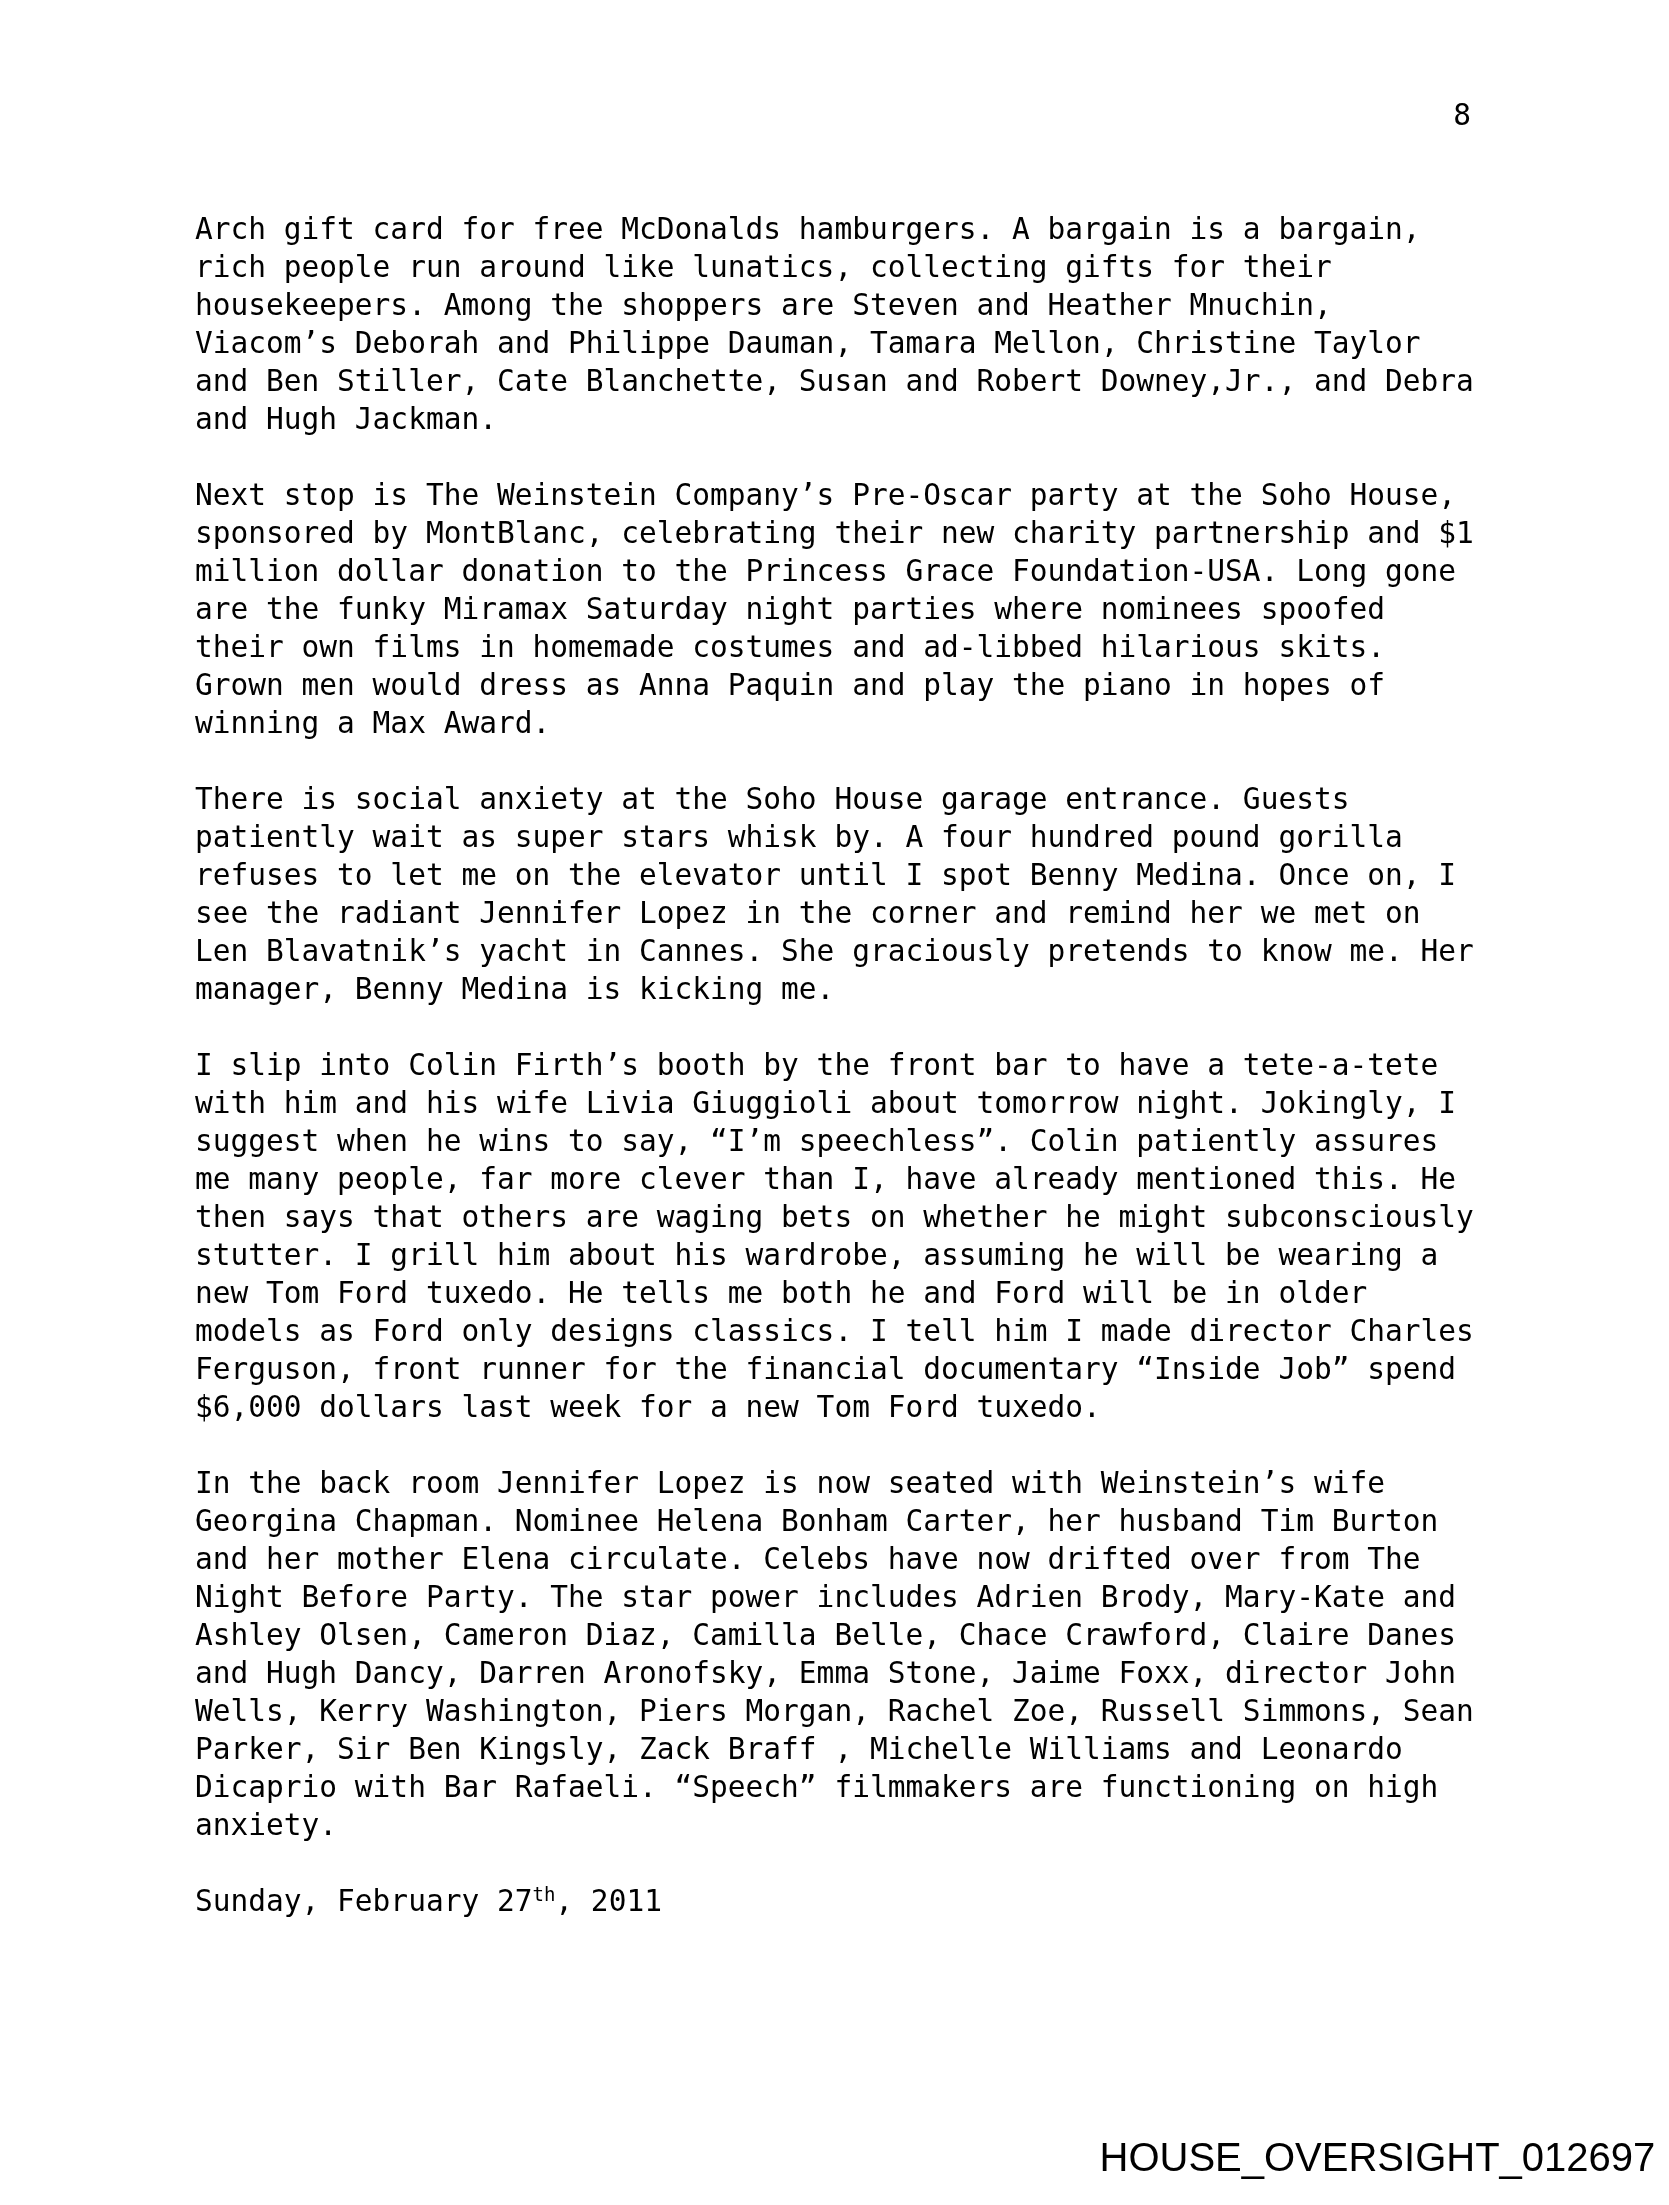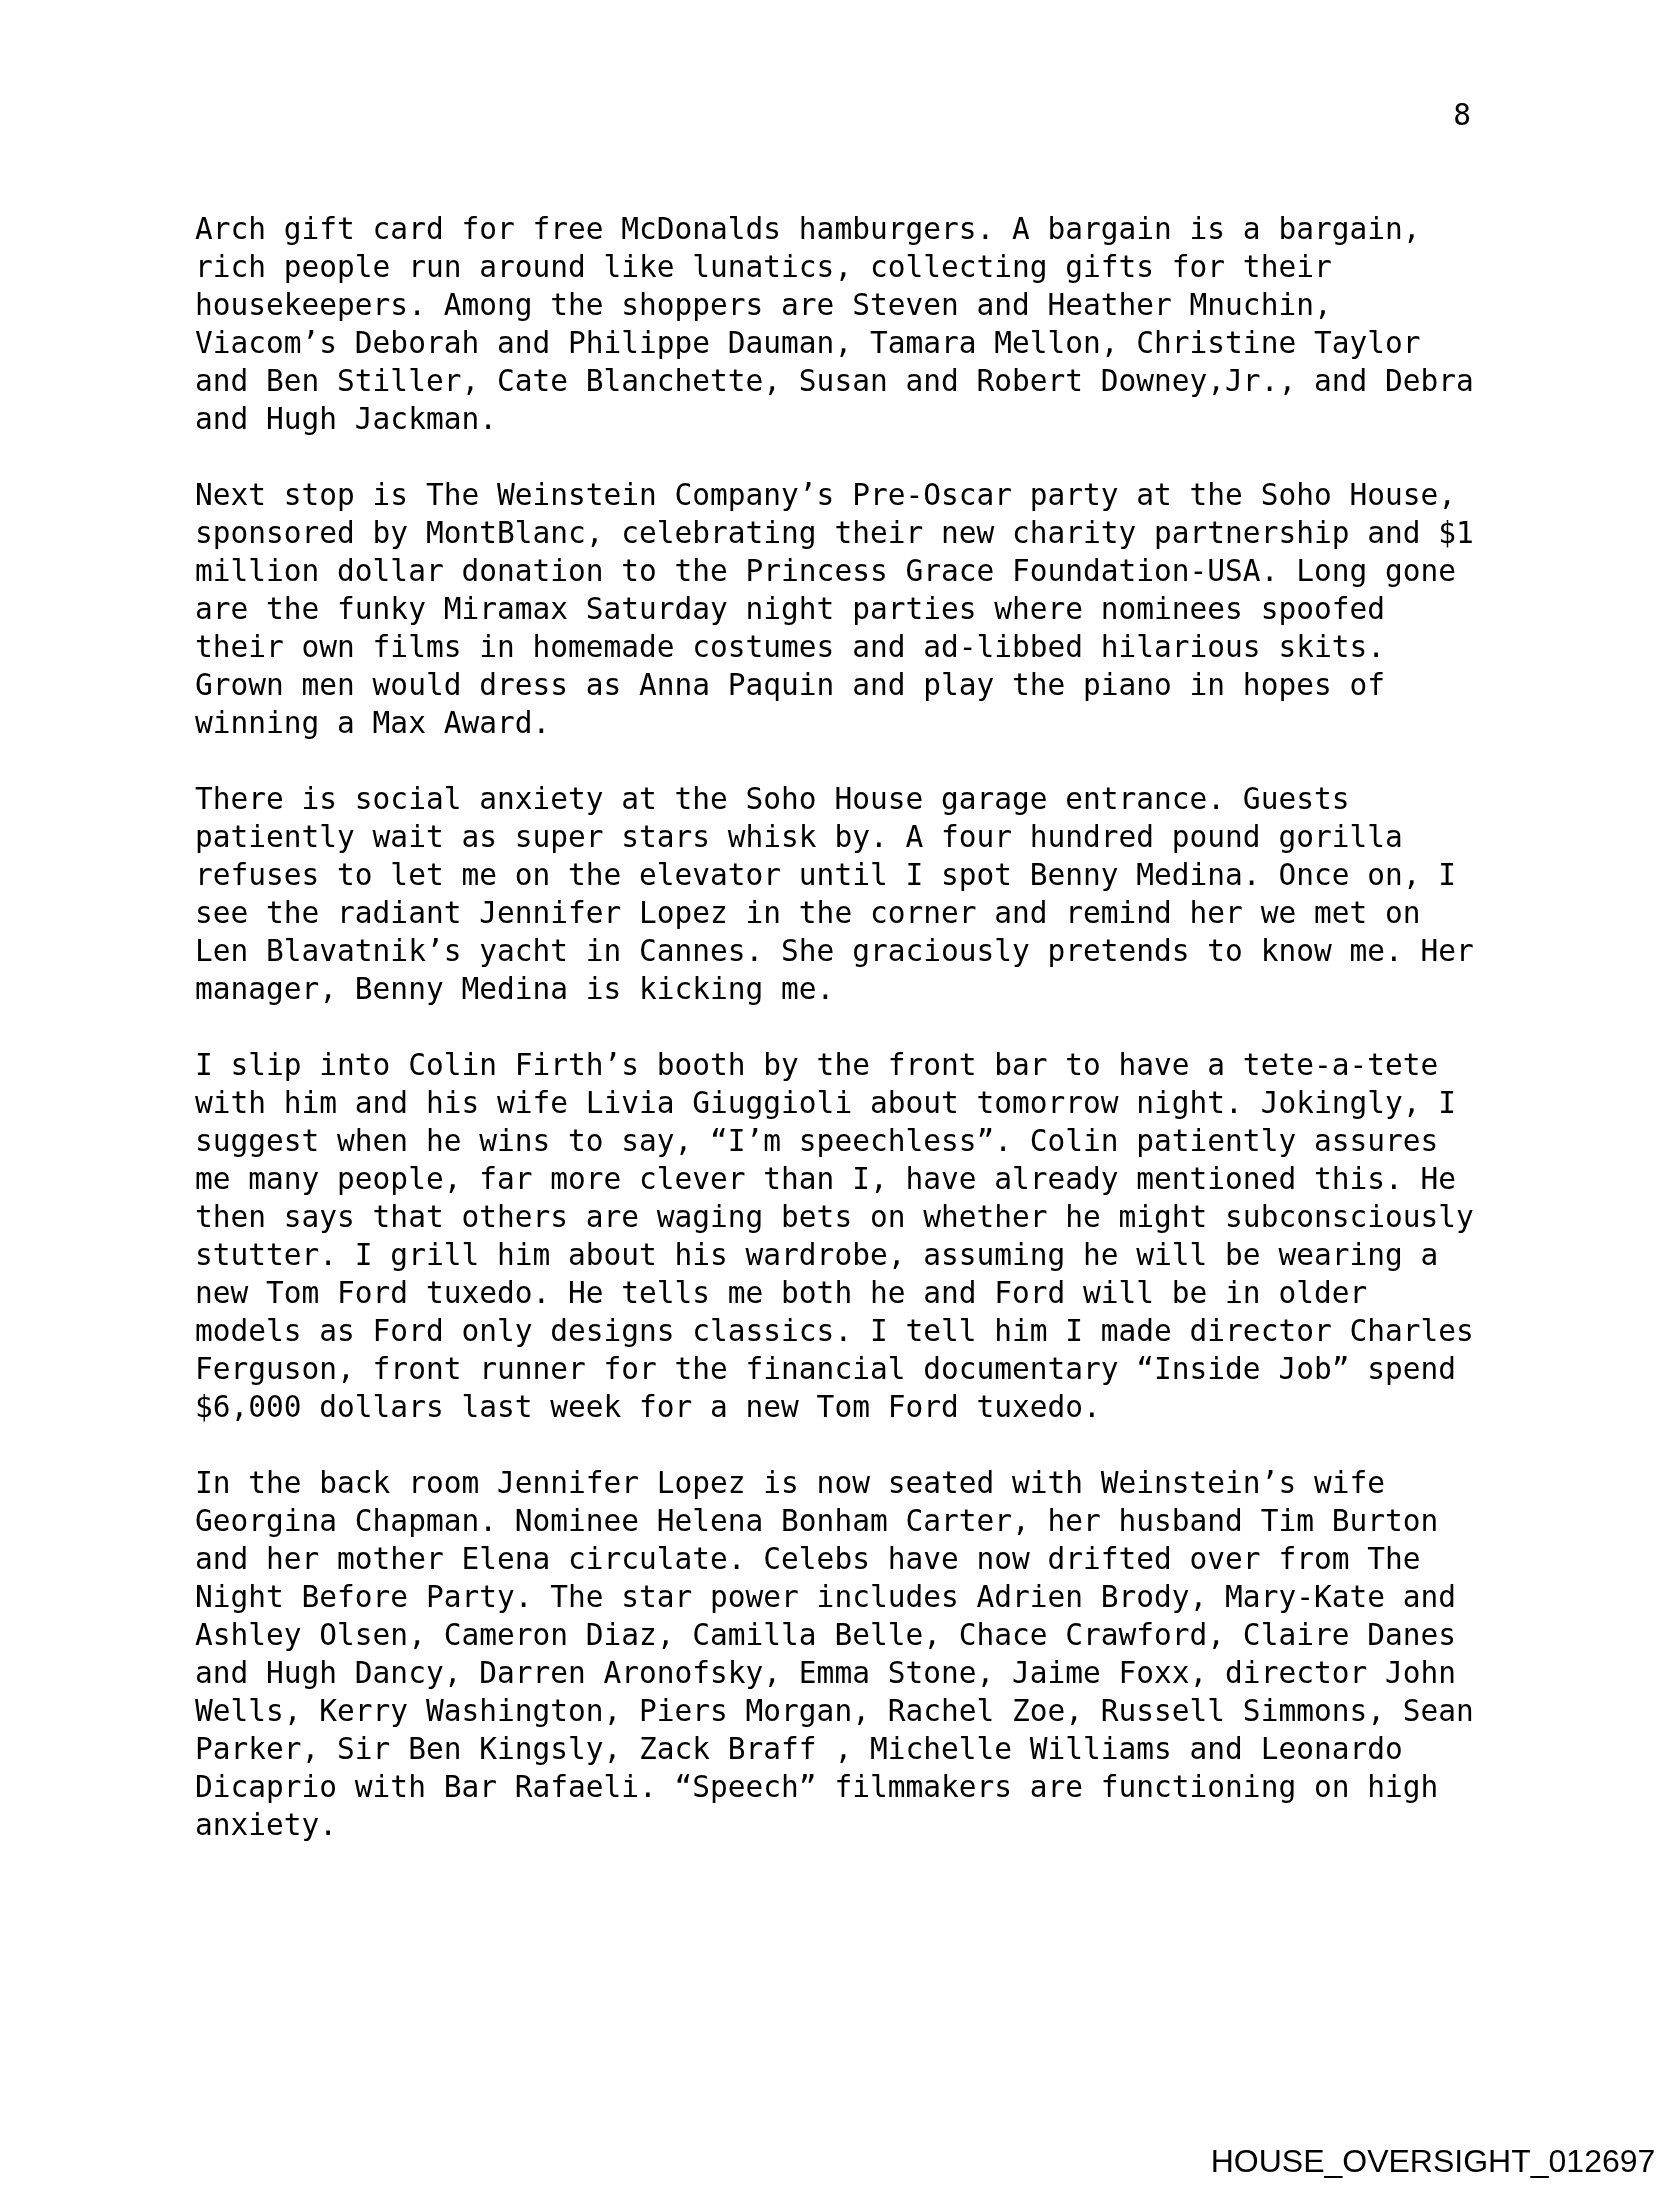--- a/index.html
+++ b/index.html
@@ -47,21 +47,21 @@
     line-height: 0;
     vertical-align: baseline;
     position: relative;
     top: -9.8px;
   }
   .bates-footer {
     position: absolute;
     right: 13.7px;
     bottom: 28px;
     font-family: "Liberation Sans", sans-serif;
-    font-size: 32px;
+    font-size: 40px;
     line-height: 1;
     letter-spacing: 0;
   }
 </style>
 </head>
 <body>
 
 <div class="page">
 
   <div class="page-number">8</div>
@@ -99,18 +99,19 @@
     <p>In the back room Jennifer Lopez is now seated with Weinstein’s wife
 Georgina Chapman. Nominee Helena Bonham Carter, her husband Tim Burton
 and her mother Elena circulate. Celebs have now drifted over from The
 Night Before Party. The star power includes Adrien Brody, Mary-Kate and
 Ashley Olsen, Cameron Diaz, Camilla Belle, Chace Crawford, Claire Danes
 and Hugh Dancy, Darren Aronofsky, Emma Stone, Jaime Foxx, director John
 Wells, Kerry Washington, Piers Morgan, Rachel Zoe, Russell Simmons, Sean
 Parker, Sir Ben Kingsly, Zack Braff , Michelle Williams and Leonardo
 Dicaprio with Bar Rafaeli. “Speech” filmmakers are functioning on high
 anxiety.</p>
+    <p class="date-line"><span>Sunday, February 27</span><sup>th</sup><span>, 2011</span></p>
   </div>
 
   <div class="bates-footer">HOUSE_OVERSIGHT_012697</div>
 
 </div>
 
 
 </body></html>

